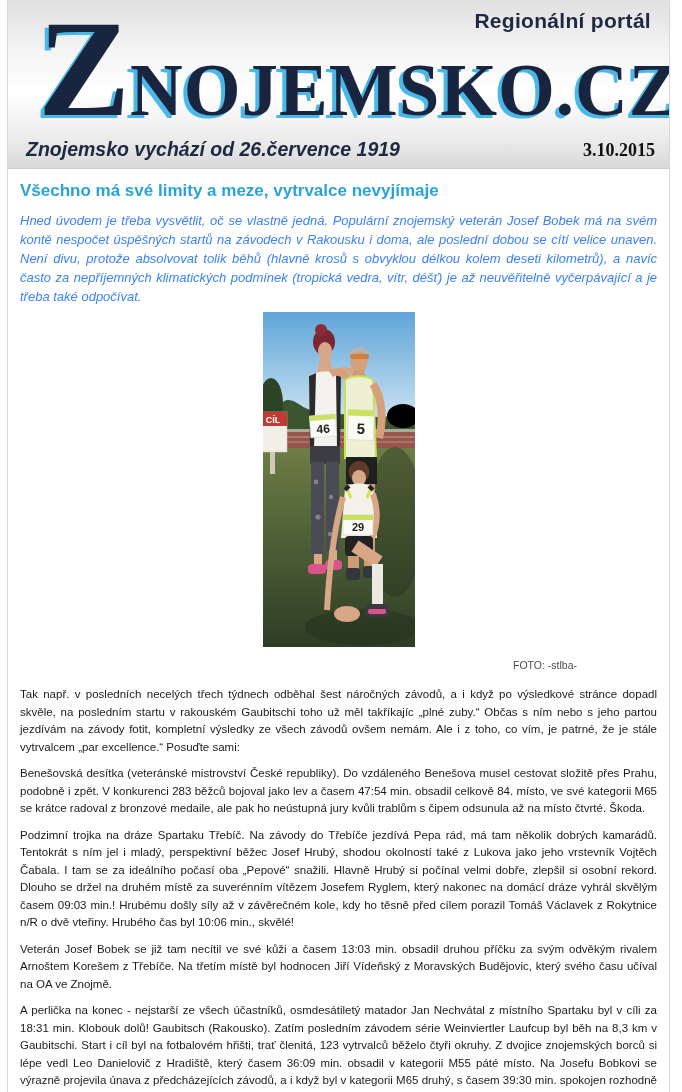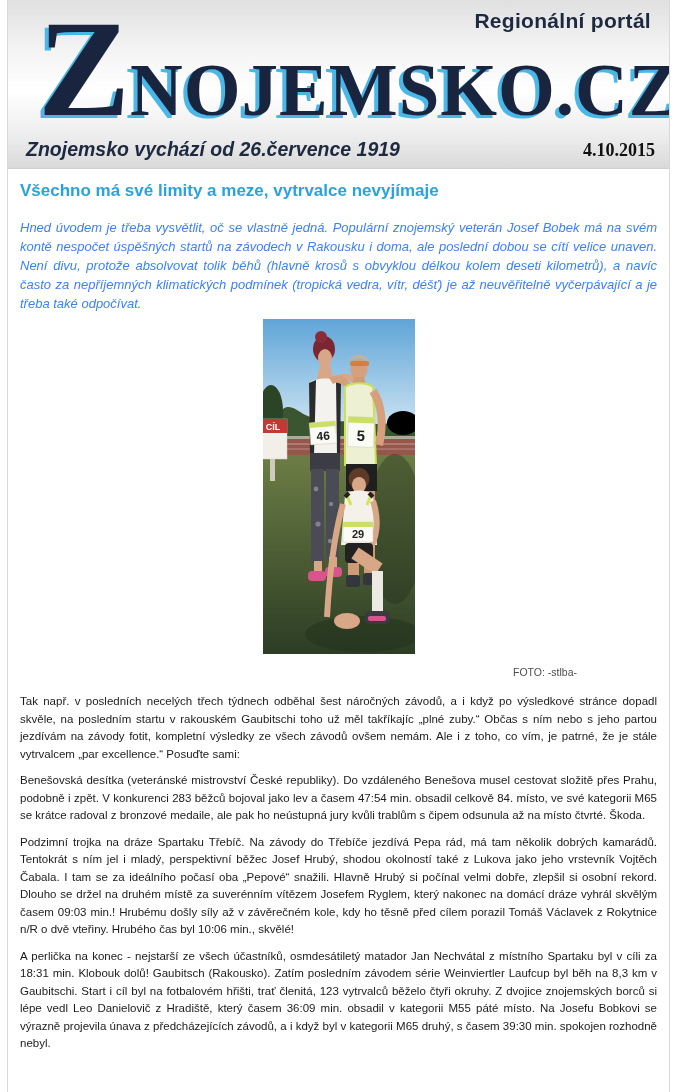--- a/index.html
+++ b/index.html
@@ -14,39 +14,39 @@
         font-weight:bold;color:#19253f;text-shadow:-4px 3px 0 #49b8e9;}
   .logo span{line-height:1;}
   .logo-z{font-size:138px;}
   .logo-rest{font-size:73px;letter-spacing:1px;}
   .mast-bottom{position:absolute;left:0;right:0;bottom:7px;display:flex;justify-content:space-between;
                align-items:baseline;padding:0 14px 0 18px;}
   .subtitle{font-size:19.5px;font-weight:bold;font-style:italic;color:#1d2940;}
   .date{font-family:"Liberation Serif",serif;font-size:18px;font-weight:bold;color:#101010;}
   
   .content{padding:0 12px;}
-  .title{margin:12px 0 17px;font-size:17px;font-weight:bold;color:#2aa3dc;}
+  .title{margin:12px 0 10px;font-size:17px;font-weight:bold;color:#2aa3dc;}
   .lead{margin:0;font-size:13px;font-style:italic;color:#3b82f6;line-height:19px;text-align:justify;}
   figure{margin:6px auto 12px;width:152px;padding:0;}
   figure svg{display:block;}
   .caption{margin:10px 80px 15px 0;text-align:right;font-size:10.5px;color:#4d4d4d;}
   .body-text p{margin:9px 0 0;font-size:11.5px;line-height:17.5px;color:#1b1b1b;text-align:justify;}
   .body-text p:first-child{}
 </style>
 </head>
 <body>
 
 <div class="page">
 
   <header class="masthead">
     <div class="tagline">Regionální portál</div>
     <div class="logo"><span class="logo-z">Z</span><span class="logo-rest">NOJEMSKO.CZ</span></div>
     <div class="mast-bottom">
       <span class="subtitle">Znojemsko vychází od 26.července 1919</span>
-      <span class="date">4.10.2015</span>
+      <span class="date">3.10.2015</span>
     </div>
   </header>
 
   <main class="content">
     <h1 class="title">Všechno má své limity a meze, vytrvalce nevyjímaje</h1>
     <p class="lead">Hned úvodem je třeba vysvětlit, oč se vlastně jedná. Populární znojemský veterán Josef Bobek má na svém kontě nespočet úspěšných startů na závodech v Rakousku i doma, ale poslední dobou se cítí velice unaven. Není divu, protože absolvovat tolik běhů (hlavně krosů s obvyklou délkou kolem deseti kilometrů), a navíc často za nepříjemných klimatických podmínek (tropická vedra, vítr, déšť) je až neuvěřitelně vyčerpávající a je třeba také odpočívat.</p>
 
     <figure>
       <svg width="152" height="335" viewBox="0 0 152 335" xmlns="http://www.w3.org/2000/svg">
         <defs>
@@ -154,18 +154,19 @@
         </g>
       </svg>
     </figure>
 
     <div class="caption">FOTO: -stlba-</div>
 
     <div class="body-text">
       <p>Tak např. v posledních necelých třech týdnech odběhal šest náročných závodů, a i když po výsledkové stránce dopadl skvěle, na posledním startu v rakouském Gaubitschi toho už měl takříkajíc „plné zuby.“ Občas s ním nebo s jeho partou jezdívám na závody fotit, kompletní výsledky ze všech závodů ovšem nemám. Ale i z toho, co vím, je patrné, že je stále vytrvalcem „par excellence.“ Posuďte sami:</p>
       <p>Benešovská desítka (veteránské mistrovství České republiky). Do vzdáleného Benešova musel cestovat složitě přes Prahu, podobně i zpět. V konkurenci 283 běžců bojoval jako lev a časem 47:54 min. obsadil celkově 84. místo, ve své kategorii M65 se krátce radoval z bronzové medaile, ale pak ho neústupná jury kvůli trablům s čipem odsunula až na místo čtvrté. Škoda.</p>
       <p>Podzimní trojka na dráze Spartaku Třebíč. Na závody do Třebíče jezdívá Pepa rád, má tam několik dobrých kamarádů. Tentokrát s ním jel i mladý, perspektivní běžec Josef Hrubý, shodou okolností také z Lukova jako jeho vrstevník Vojtěch Čabala. I tam se za ideálního počasí oba „Pepové“ snažili. Hlavně Hrubý si počínal velmi dobře, zlepšil si osobní rekord. Dlouho se držel na druhém místě za suverénním vítězem Josefem Ryglem, který nakonec na domácí dráze vyhrál skvělým časem 09:03 min.! Hrubému došly síly až v závěrečném kole, kdy ho těsně před cílem porazil Tomáš Václavek z Rokytnice n/R o dvě vteřiny. Hrubého čas byl 10:06 min., skvělé!</p>
+      <p>Veterán Josef Bobek se již tam necítil ve své kůži a časem 13:03 min. obsadil druhou příčku za svým odvěkým rivalem Arnoštem Korešem z Třebíče. Na třetím místě byl hodnocen Jiří Vídeňský z Moravských Budějovic, který svého času učíval na OA ve Znojmě.</p>
       <p>A perlička na konec - nejstarší ze všech účastníků, osmdesátiletý matador Jan Nechvátal z místního Spartaku byl v cíli za 18:31 min. Klobouk dolů! Gaubitsch (Rakousko). Zatím posledním závodem série Weinviertler Laufcup byl běh na 8,3 km v Gaubitschi. Start i cíl byl na fotbalovém hřišti, trať členitá, 123 vytrvalců běželo čtyři okruhy. Z dvojice znojemských borců si lépe vedl Leo Danielovič z Hradiště, který časem 36:09 min. obsadil v kategorii M55 páté místo. Na Josefu Bobkovi se výrazně projevila únava z předcházejících závodů, a i když byl v kategorii M65 druhý, s časem 39:30 min. spokojen rozhodně nebyl.</p>
     </div>
 
   </main>
 
 </div>
 
 </body></html>

